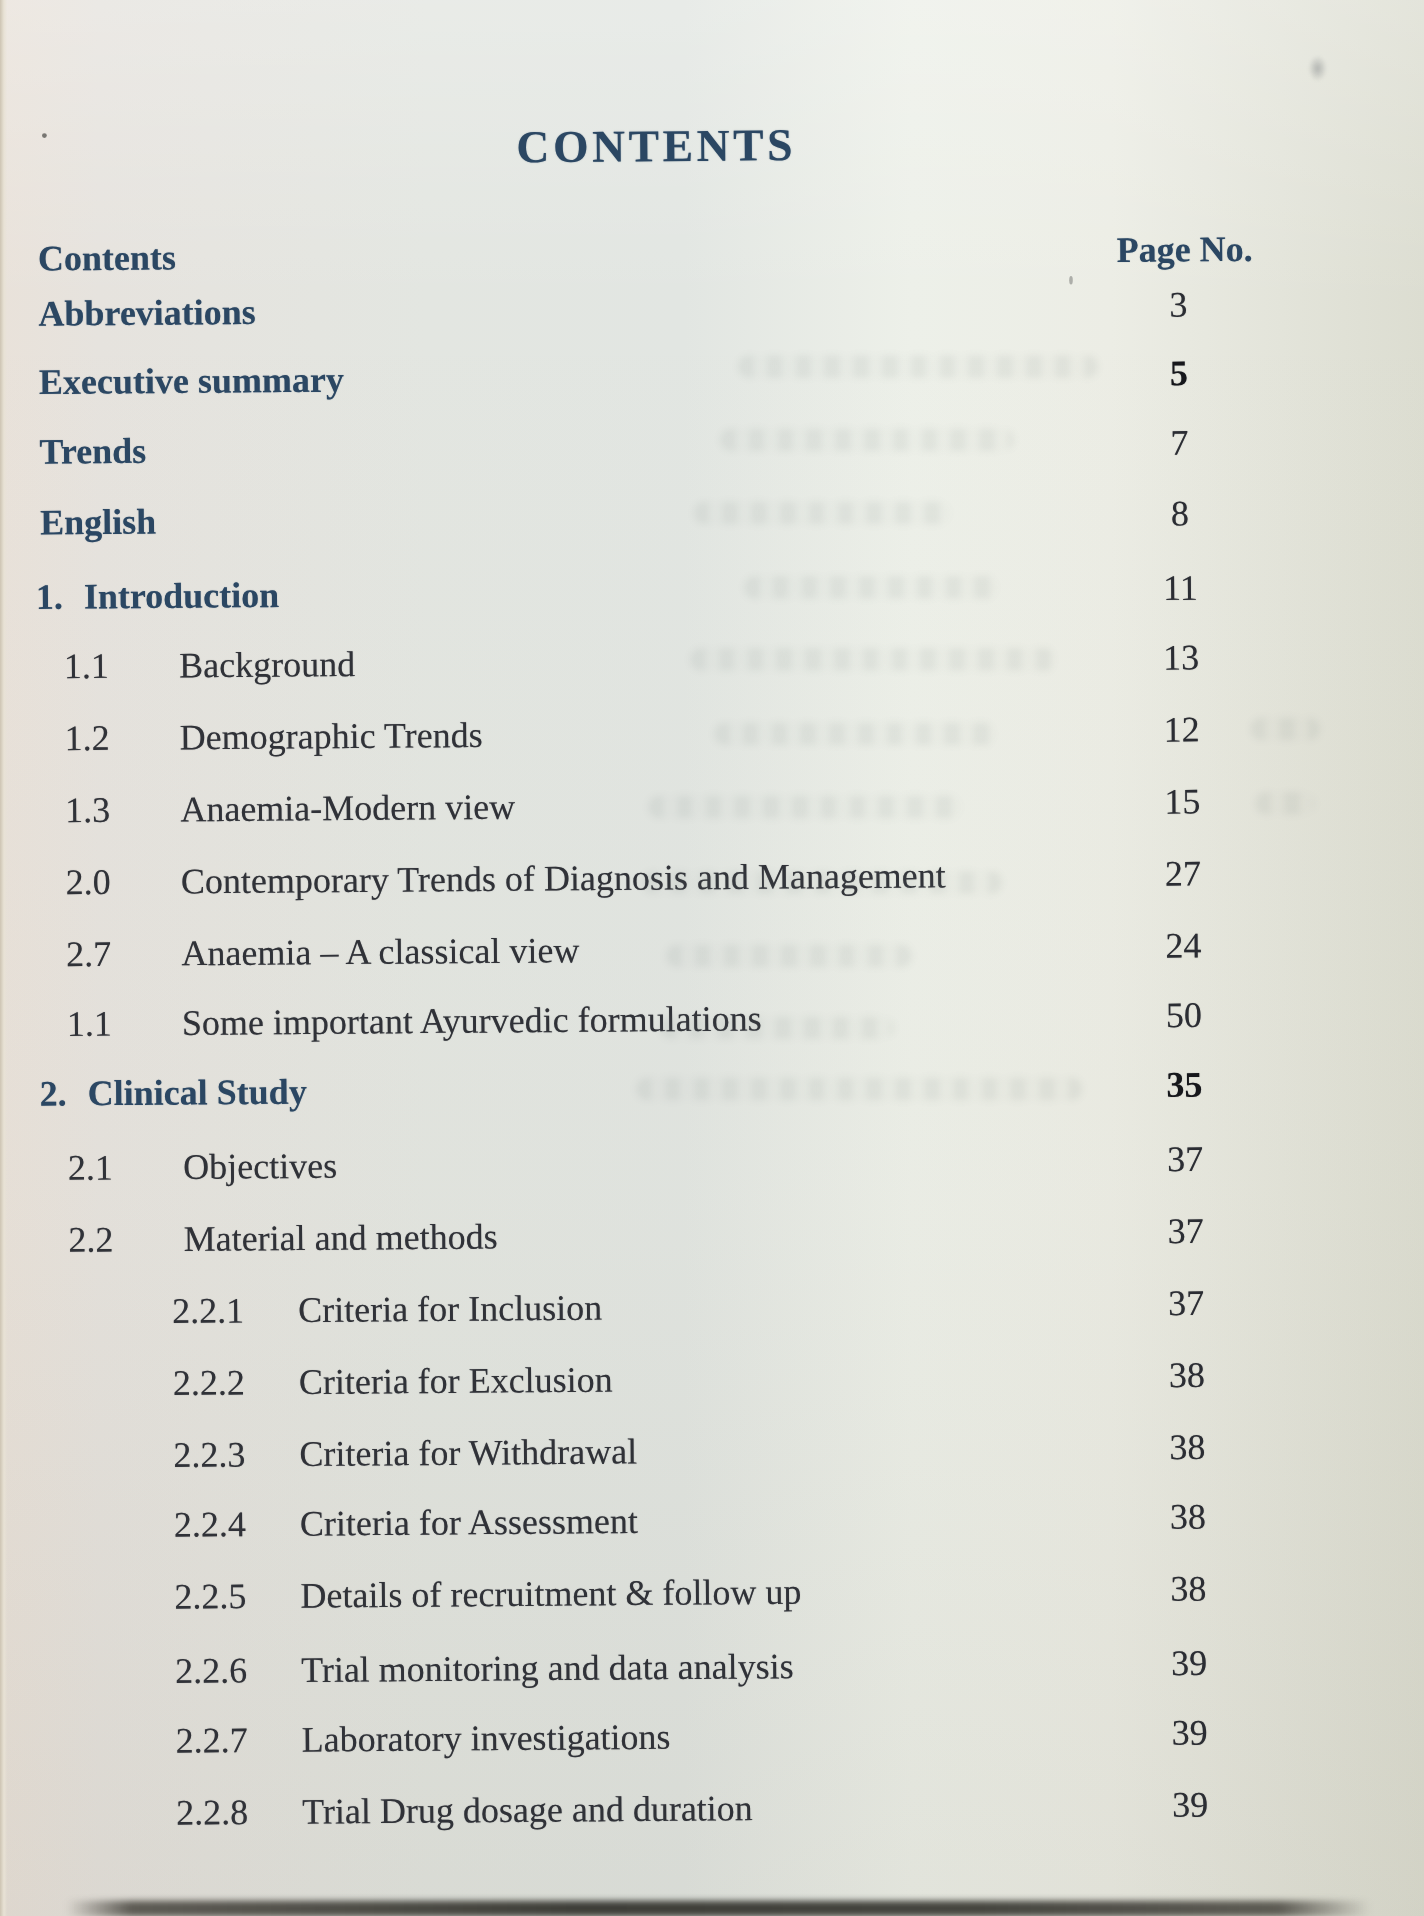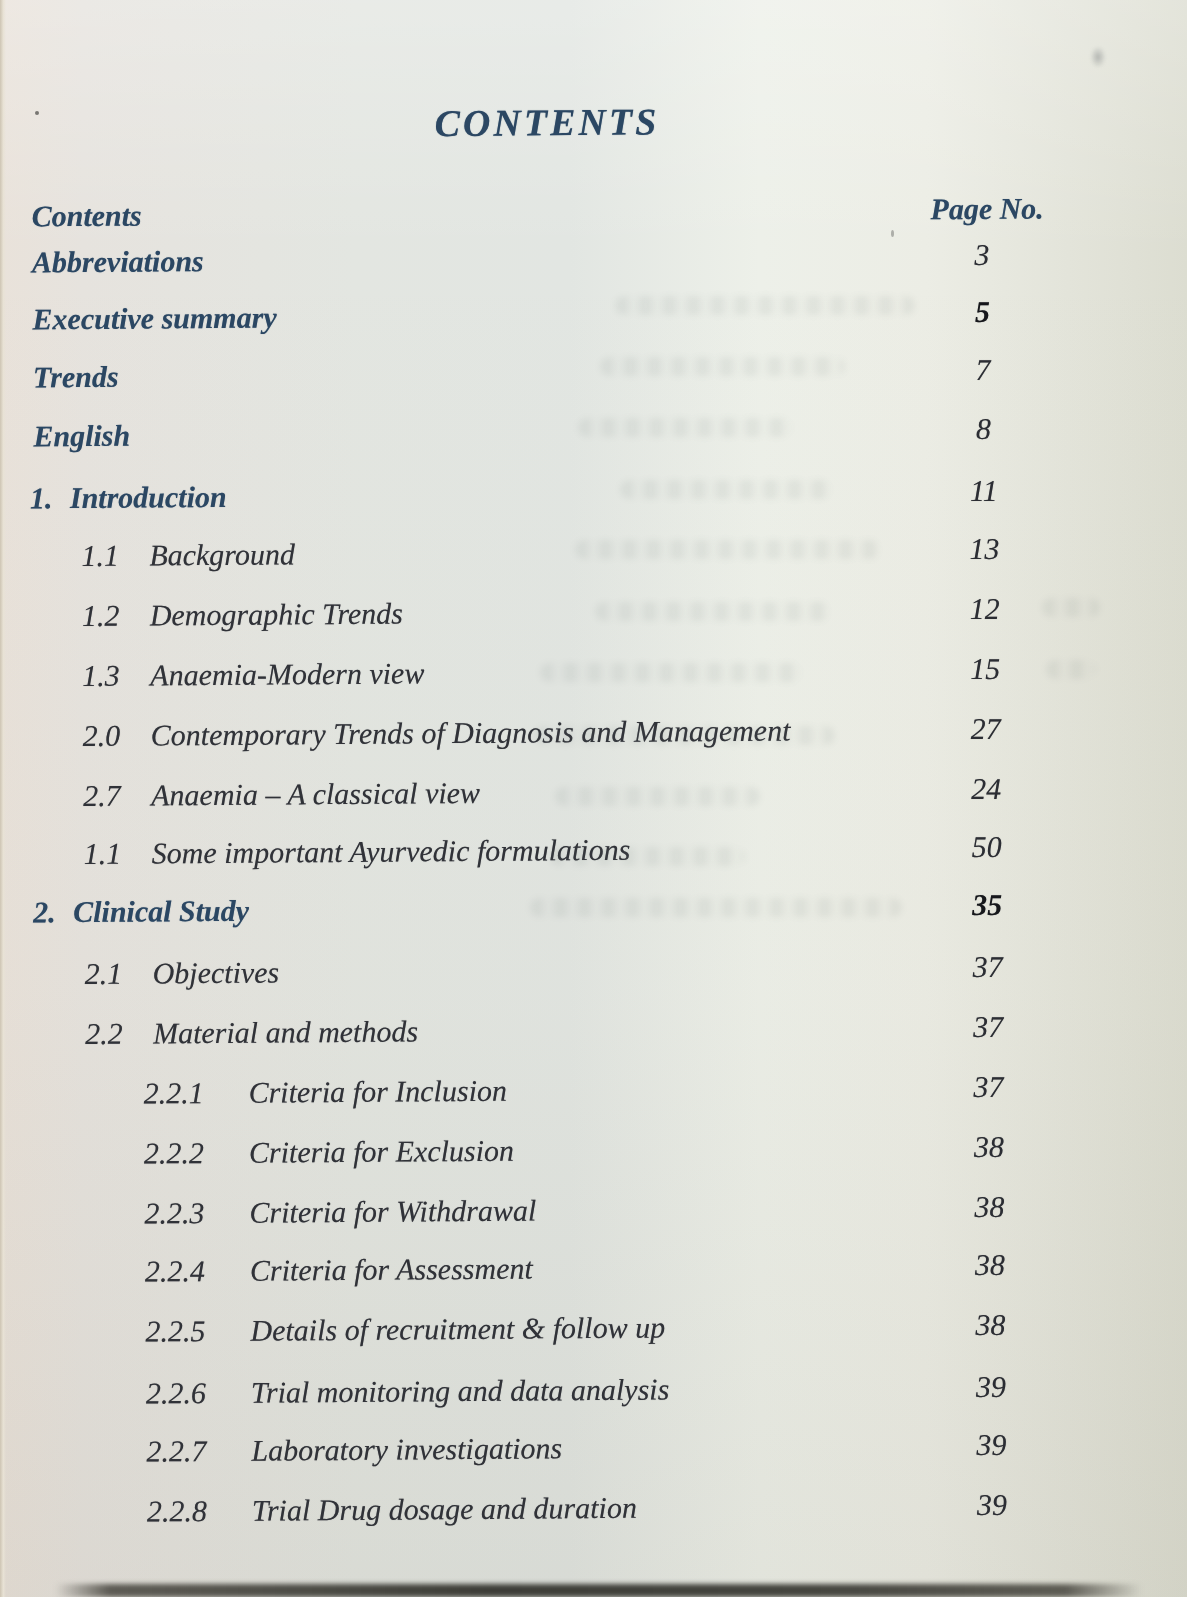--- a/index.html
+++ b/index.html
@@ -4,42 +4,41 @@
 <style>
   html,body{margin:0;padding:0;background:#b8b6ae;}
   .page{
     position:relative;
     width:1187px;height:1597px;
     overflow:hidden;
     font-family:"Liberation Serif", serif;
     background:
       linear-gradient(180deg, rgba(255,255,255,.22) 0%, rgba(255,255,255,0) 16%, rgba(150,140,115,.04) 62%, rgba(125,118,98,.10) 100%),
       linear-gradient(90deg, #e9e2da 0%, #e6e3de 7%, #e3e6e1 30%, #e2e6e2 48%, #edf0e9 64%, #ecede5 78%, #e3e4da 90%, #dcddd1 100%);
-    font-style: italic;
   }
   .paper-edge{
     position:absolute;left:0;top:0;bottom:0;width:6px;
     background:linear-gradient(90deg,#cdc4b3 0%,#e8e2d5 55%,rgba(232,226,213,0) 100%);
   }
   .sheet{position:absolute;inset:0;transform:rotate(-0.45deg);transform-origin:50% 40%;}
   .title{
     position:absolute;top:100px;left:0;width:1102px;
     margin:0;text-align:center;
     font-size:38px;font-weight:bold;letter-spacing:3px;
     color:#2b4763;
     text-shadow:0 0 1px rgba(43,71,99,.55);
   }
   .row{position:absolute;left:0;width:100%;height:52px;line-height:52px;font-size:30px;}
   .row span{position:absolute;white-space:nowrap;}
   .ink{color:#303238;text-shadow:0 0 .7px rgba(40,42,50,.5);}
   .navy{color:#2b4763;font-weight:bold;text-shadow:0 0 .8px rgba(43,71,99,.5);}
   .lbl-front{left:35px;}
   .num-section{left:31px;}
   .lbl-section{left:71px;}
-  .num-sub{left:82px;}
+  .num-sub{left:54px;}
   .lbl-sub{left:150px;}
   .num-subsub{left:140px;}
   .lbl-subsub{left:245px;}
   .pageno{left:933px;width:104px;text-align:center;color:#2b2d33;text-shadow:0 0 .7px rgba(40,42,50,.5);}
   .pageno.em{font-weight:bold;color:#16171b;}
   .hdr-page{left:918px;width:145px;text-align:center;}
   .smudge{
     position:absolute;height:19px;border-radius:9px;
     background:repeating-linear-gradient(90deg, rgba(115,128,124,.26) 0px, rgba(115,128,124,.26) 13px, rgba(115,128,124,.05) 13px, rgba(115,128,124,.05) 24px);
     filter:blur(3px);opacity:.40;

